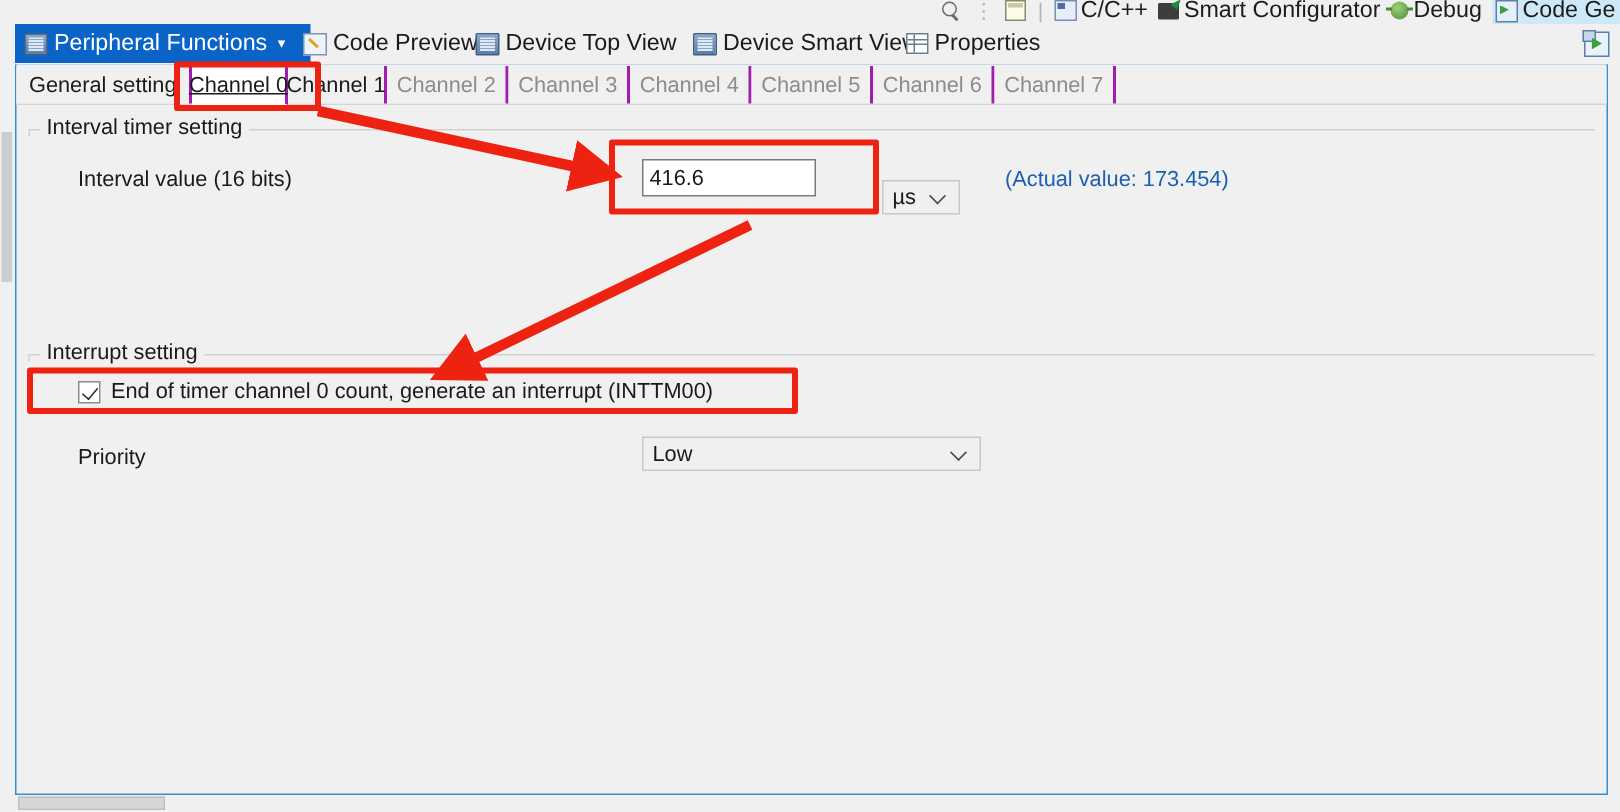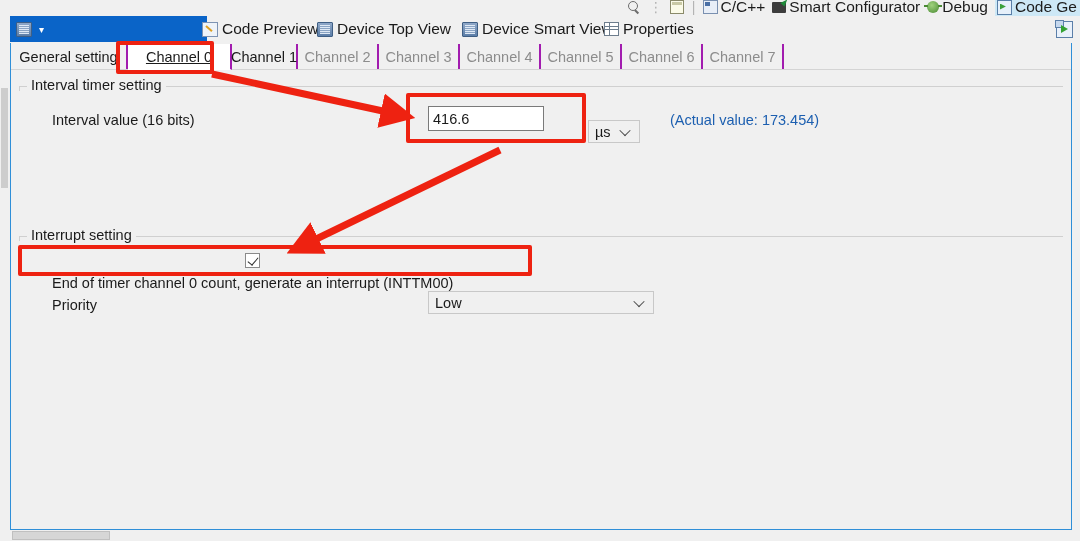--- a/index.html
+++ b/index.html
@@ -300,20 +300,21 @@
       <span class="ts-item ts-active">
         <span class="cg-icon"></span>
         <span>Code Ge</span>
       </span>
     </div>
   </div>
 
   <div class="viewtabs">
     <div class="vt active" style="left:10px; width:185px;">
       <span class="chip-icon"></span>
+      <span>Peripheral Functions</span>
       <span class="vt-caret">▾</span>
     </div>
     <div class="vt" style="left:196px;">
       <span class="pencil-icon"></span>
       <span>Code Preview</span>
     </div>
     <div class="vt" style="left:311px;">
       <span class="chip-icon"></span>
       <span>Device Top View</span>
     </div>
@@ -331,21 +332,21 @@
     <div class="gen-box"></div>
   </div>
 
   <div class="editor-topline"></div>
   <div class="editor"></div>
 
   <div class="chtabs">
     <div class="chtab enabled first" style="width:117px;">
       <span>General setting</span>
     </div>
-    <div class="chtab selected" style="width:104px;">
+    <div class="chtab selected" style="width:64px;">
       <span>Channel 0</span>
     </div>
     <div class="chtab enabled" style="width:66px;">
       <span>Channel 1</span>
     </div>
     <div class="chtab" style="width:81px;">
       <span>Channel 2</span>
     </div>
     <div class="chtab" style="width:81px;">
       <span>Channel 3</span>
@@ -383,21 +384,21 @@
 
   <div class="actual" style="left:670px; top:112px;">(Actual value: 173.454)</div>
 
 
   <div class="group" style="left:19px; top:236px; width:1044px; height:100px;">
     <div class="group-line"></div>
     <div class="group-ltick"></div>
     <div class="group-title">Interrupt setting</div>
   </div>
 
-  <div class="cbrow" style="left:52px; top:253px;flex-direction:column;">
+  <div class="cbrow" style="left:52px; top:253px;">
     <span class="cbox checked"></span>
     <span>End of timer channel 0 count, generate an interrupt (INTTM00)</span>
   </div>
 
   <div class="lbl" style="left:52px; top:297px;">Priority</div>
 
   <div class="combo" style="left:428px; top:291px; width:226px; height:23px;">
     <span>Low</span>
     <span class="caret"></span>
   </div>

